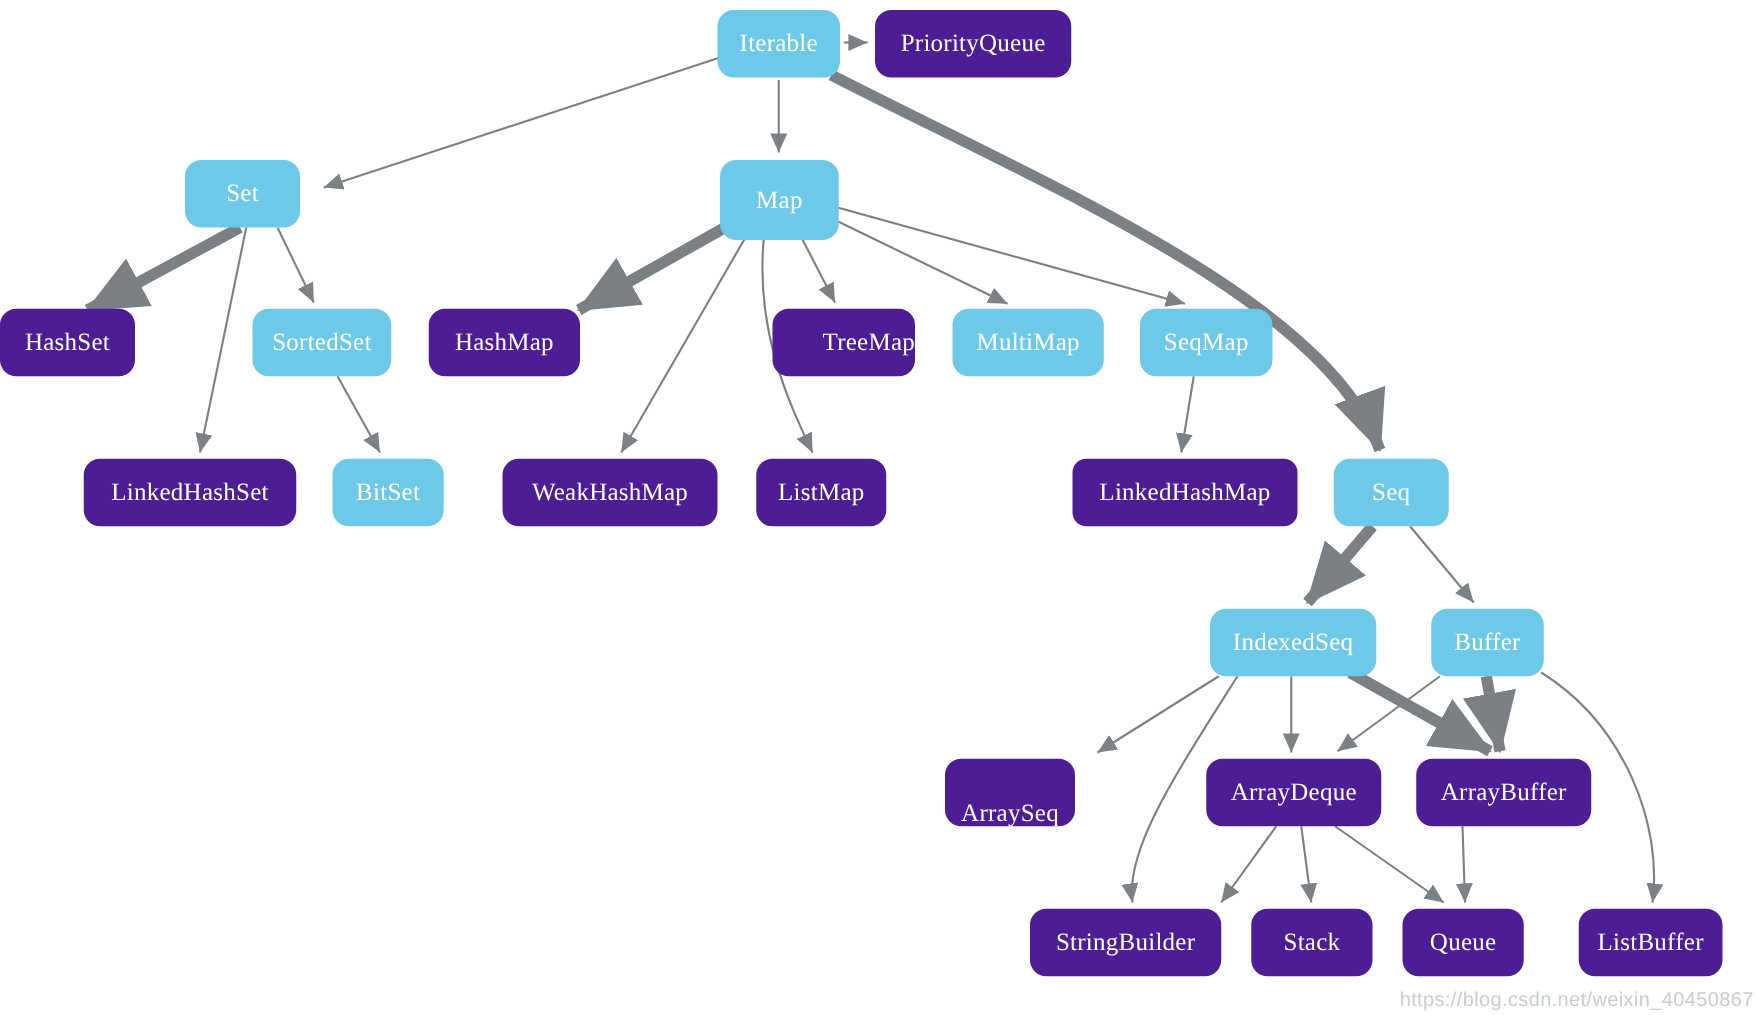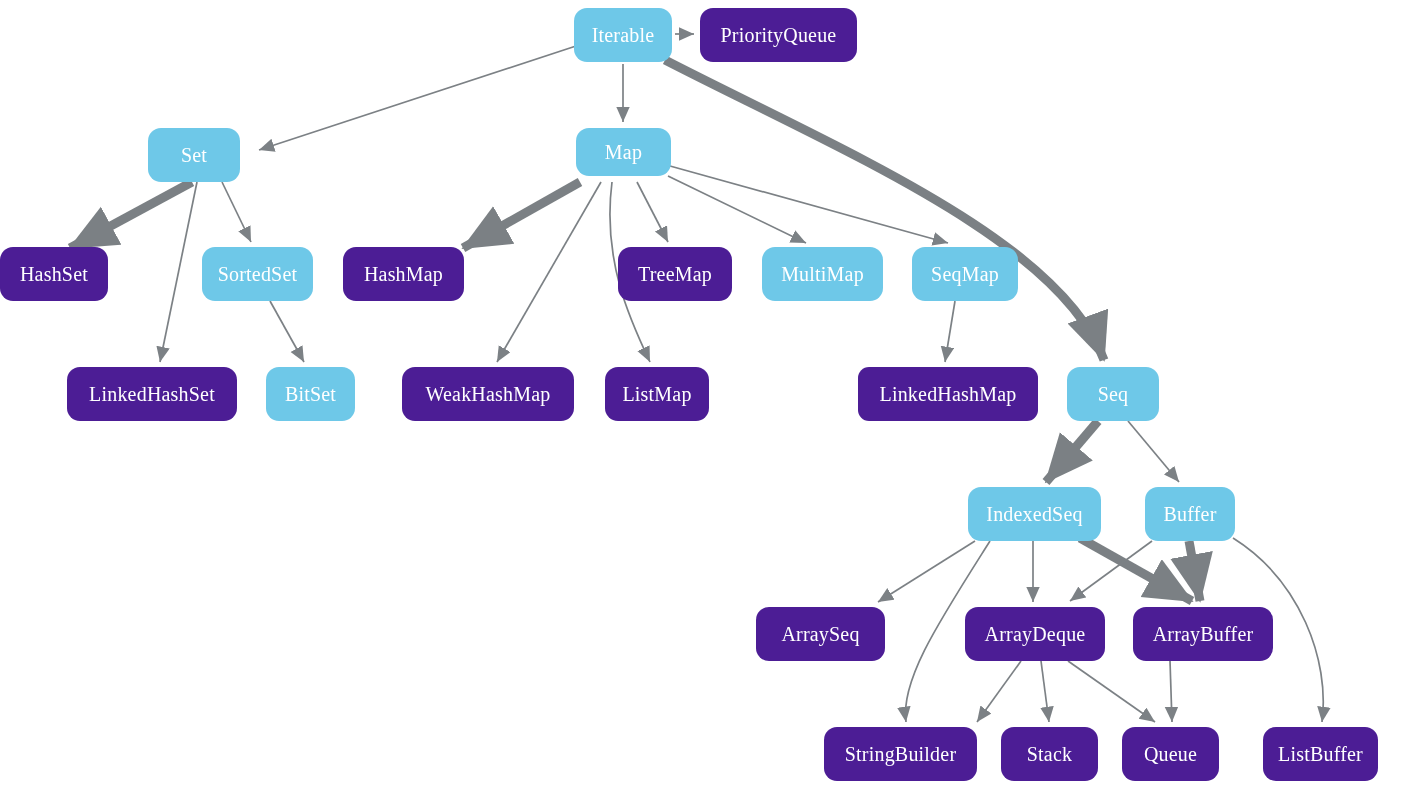--- a/index.html
+++ b/index.html
@@ -106,33 +106,33 @@
   <div id="nodes">
       <div class="node trait" style="left: 574px; top: 8px; width: 98px; height: 54px;">
         <span class="node-label">Iterable</span>
       </div>
       <div class="node clazz" style="left: 700px; top: 8px; width: 157px; height: 54px;">
         <span class="node-label">PriorityQueue</span>
       </div>
       <div class="node trait" style="left: 148px; top: 128px; width: 92px; height: 54px;">
         <span class="node-label">Set</span>
       </div>
-      <div class="node trait" style="left: 576px; top: 128px; width: 95px; height: 48px;">
+      <div class="node trait" style="left: 576px; top: 128px; width: 95px; height: 64px;">
         <span class="node-label">Map</span>
       </div>
       <div class="node clazz" style="left: 0px; top: 247px; width: 108px; height: 54px;">
         <span class="node-label">HashSet</span>
       </div>
       <div class="node trait" style="left: 202px; top: 247px; width: 111px; height: 54px;">
         <span class="node-label">SortedSet</span>
       </div>
       <div class="node clazz" style="left: 343px; top: 247px; width: 121px; height: 54px;">
         <span class="node-label">HashMap</span>
       </div>
-      <div class="node clazz" style="left: 618px; top: 247px; width: 114px; height: 54px;">
+      <div class="node clazz" style="left: 618px; top: 247px; width: 114px; height: 54px; justify-content: flex-end;">
         <span class="node-label">TreeMap</span>
       </div>
       <div class="node trait" style="left: 762px; top: 247px; width: 121px; height: 54px; align-items: center;">
         <span class="node-label">MultiMap</span>
       </div>
       <div class="node trait" style="left: 912px; top: 247px; width: 106px; height: 54px;">
         <span class="node-label">SeqMap</span>
       </div>
       <div class="node clazz" style="left: 67px; top: 367px; width: 170px; height: 54px;">
         <span class="node-label">LinkedHashSet</span>
@@ -151,21 +151,21 @@
       </div>
       <div class="node trait" style="left: 1067px; top: 367px; width: 92px; height: 54px;">
         <span class="node-label">Seq</span>
       </div>
       <div class="node trait" style="left: 968px; top: 487px; width: 133px; height: 54px;">
         <span class="node-label">IndexedSeq</span>
       </div>
       <div class="node trait" style="left: 1145px; top: 487px; width: 90px; height: 54px;">
         <span class="node-label">Buffer</span>
       </div>
-      <div class="node clazz" style="left: 756px; top: 607px; width: 129px; height: 54px;">
+      <div class="node clazz" style="left: 756px; top: 607px; width: 104px; height: 54px; align-items: flex-end;">
         <span class="node-label">ArraySeq</span>
       </div>
       <div class="node clazz" style="left: 965px; top: 607px; width: 140px; height: 54px;">
         <span class="node-label">ArrayDeque</span>
       </div>
       <div class="node clazz" style="left: 1133px; top: 607px; width: 140px; height: 54px;">
         <span class="node-label">ArrayBuffer</span>
       </div>
       <div class="node clazz" style="left: 824px; top: 727px; width: 153px; height: 54px;">
         <span class="node-label">StringBuilder</span>
@@ -174,13 +174,14 @@
         <span class="node-label">Stack</span>
       </div>
       <div class="node clazz" style="left: 1122px; top: 727px; width: 97px; height: 54px;">
         <span class="node-label">Queue</span>
       </div>
       <div class="node clazz" style="left: 1263px; top: 727px; width: 115px; height: 54px;">
         <span class="node-label">ListBuffer</span>
       </div>
     </div>
 
+  <div id="watermark">https://blog.csdn.net/weixin_40450867</div>
 </div>
 
 </body></html>

